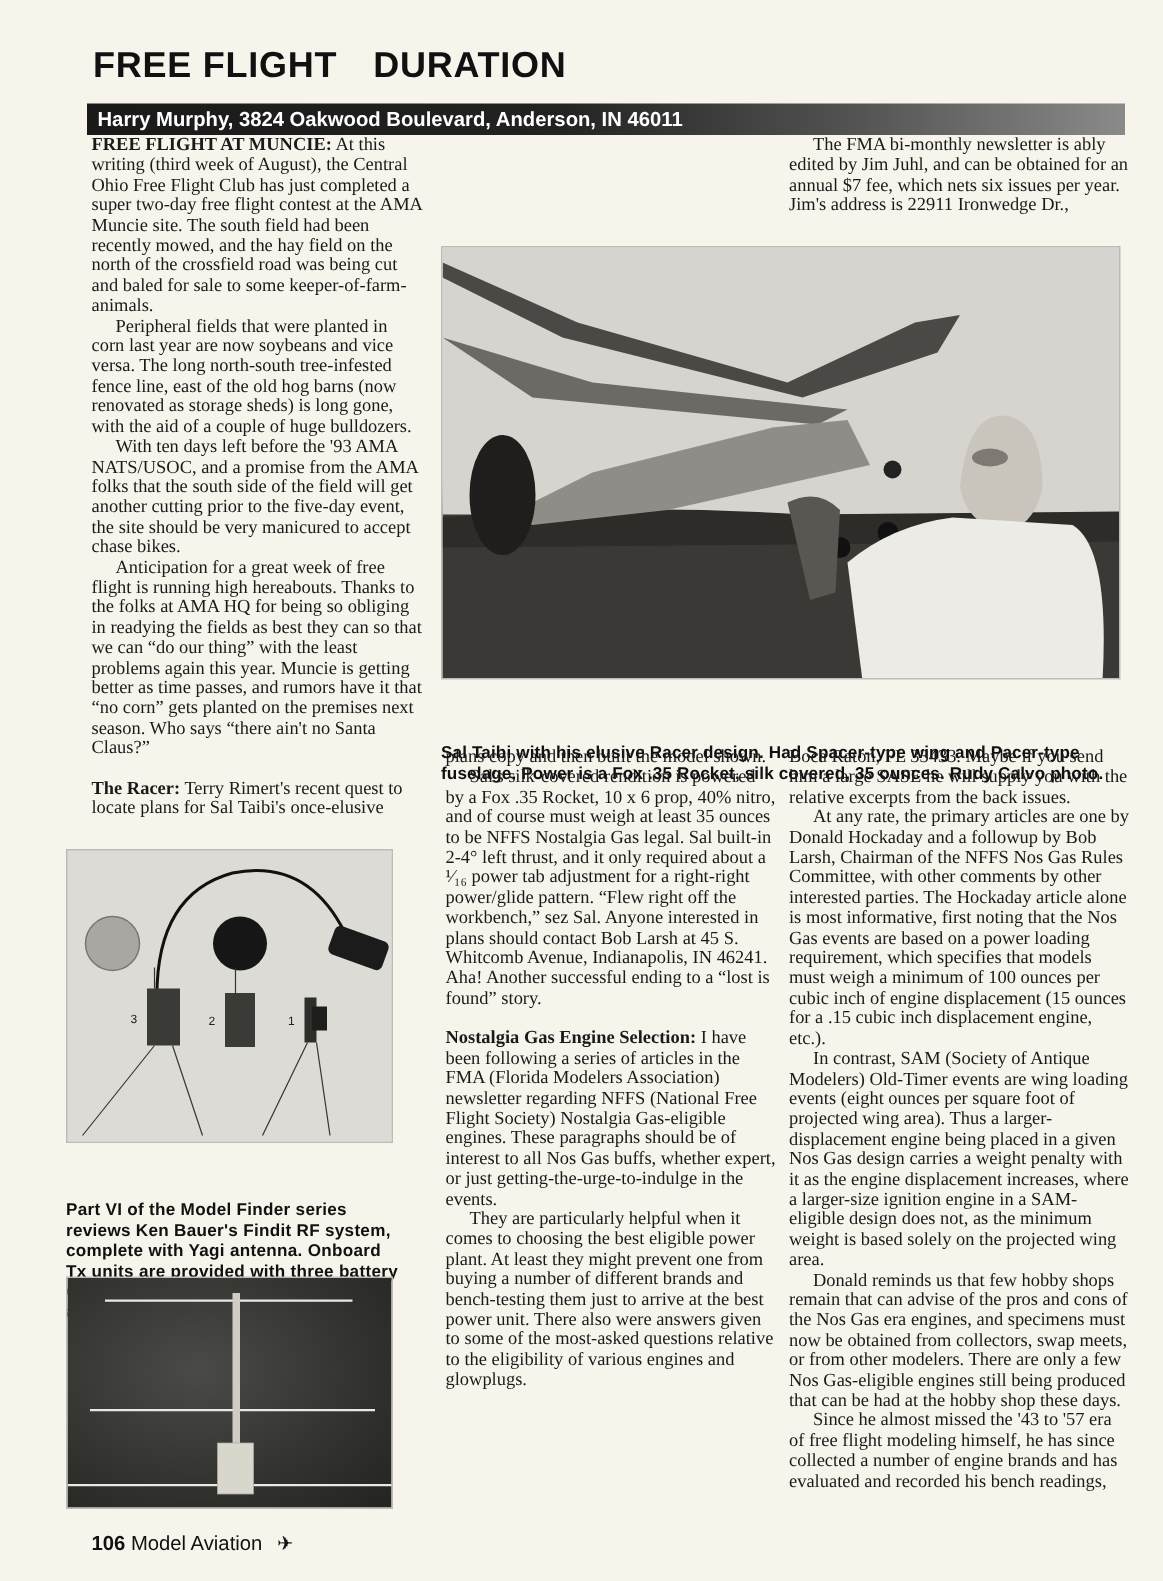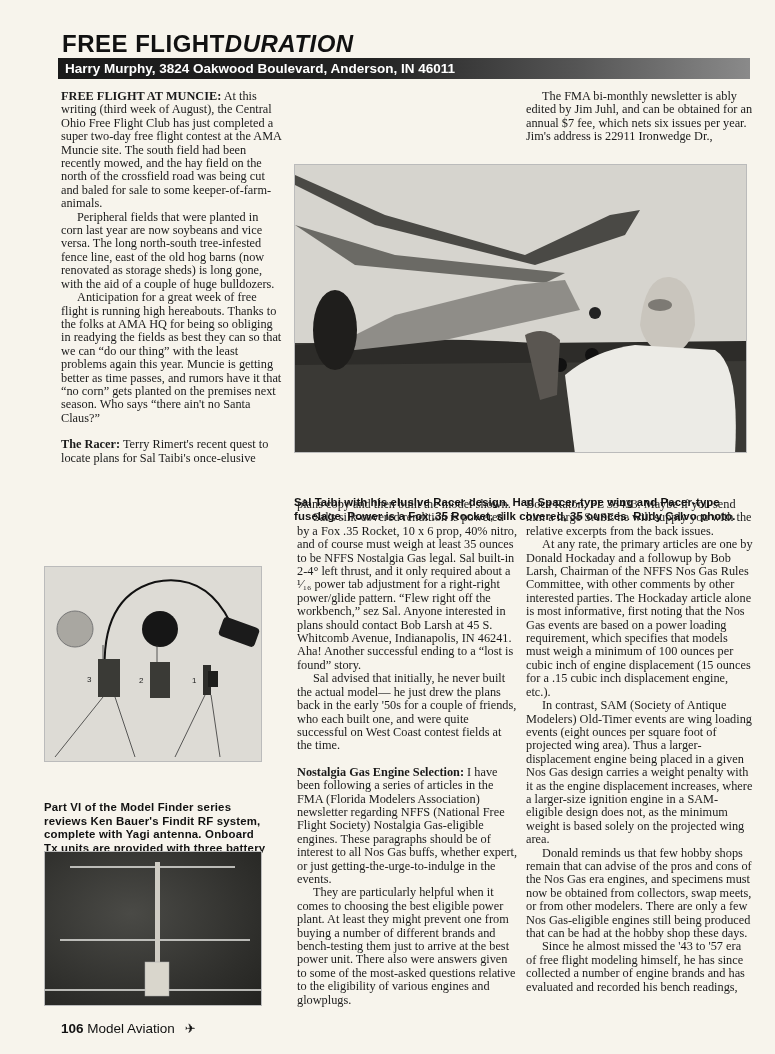--- a/index.html
+++ b/index.html
@@ -10,23 +10,23 @@
     color: #1a1a1a;
     position: relative;
   }
   .page { position: absolute; left: 0; top: 0; width: 775px; height: 1054px; }
   .title {
     position: absolute; left: 62px; top: 30px;
     font-family: "Liberation Sans", sans-serif; font-weight: 900;
     font-size: 24px; letter-spacing: 0.5px; color: #111;
     white-space: nowrap;
   }
-  .title .dur { font-style: italic; margin-left: 0; }
+  .title .dur { margin-left: 24px; }
   .byline {
-    position: absolute; left: 58px; top: 58px; width: 692px; height: 21px;
+    position: absolute; left: 58px; top: 69px; width: 692px; height: 21px;
     background: linear-gradient(to right, #1a1a1a 0%, #222 45%, #555 75%, #8a8a8a 100%);
     color: #fff; font-family: "Liberation Sans", sans-serif; font-weight: bold;
     font-size: 13.5px; line-height: 21px; padding-left: 7px; white-space: nowrap;
   }
   .col {
     position: absolute; font-size: 12.3px; line-height: 13.4px; text-align: left;
   }
   .col p { margin: 0; }
   .col p.ind { text-indent: 16px; font-family: Liberation Serif, serif; }
   .col p.gap { margin-top: 13px; }
@@ -65,20 +65,21 @@
 <div class="page">
 
   <div class="title">
     <span>FREE FLIGHT</span><span class="dur">DURATION</span>
   </div>
   <div class="byline">Harry Murphy, 3824 Oakwood Boulevard, Anderson, IN  46011</div>
 
   <div class="col col1">
     <p><b>FREE FLIGHT AT MUNCIE:</b><span> At this writing (third week of August), the Central Ohio Free Flight Club has just completed a super two-day free flight contest at the AMA Muncie site. The south field had been recently mowed, and the hay field on the north of the crossfield road was being cut and baled for sale to some keeper-of-farm-animals.</span></p>
     <p class="ind">Peripheral fields that were planted in corn last year are now soybeans and vice versa. The long north-south tree-infested fence line, east of the old hog barns (now renovated as storage sheds) is long gone, with the aid of a couple of huge bulldozers.</p>
+    <p class="ind">With ten days left before the '93 AMA NATS/USOC, and a promise from the AMA folks that the south side of the field will get another cutting prior to the five-day event, the site should be very manicured to accept chase bikes.</p>
     <p class="ind">Anticipation for a great week of free flight is running high hereabouts. Thanks to the folks at AMA HQ for being so obliging in readying the fields as best they can so that we can “do our thing” with the least problems again this year. Muncie is getting better as time passes, and rumors have it that “no corn” gets planted on the premises next season. Who says “there ain't no Santa Claus?”</p>
     <p class="gap"><b>The Racer:</b><span> Terry Rimert's recent quest to locate plans for Sal Taibi's once-elusive</span></p>
   </div>
 
 
   <div class="col col3a">
     <p class="ind">The FMA bi-monthly newsletter is ably edited by Jim Juhl, and can be obtained for an annual $7 fee, which nets six issues per year. Jim's address is 22911 Ironwedge Dr.,</p>
   </div>
 
   <div class="photo main-photo">
@@ -131,21 +132,20 @@
       <line x1="15" y1="88" x2="205" y2="88" stroke="#e8e8e4" stroke-width="1.5"></line>
       <line x1="0" y1="138" x2="218" y2="138" stroke="#e8e8e4" stroke-width="1.5"></line>
       <rect x="110" y="10" width="5" height="105" fill="#cfccc4"></rect>
       <rect x="100" y="110" width="24" height="34" fill="#d9d6cc" stroke="#aaa" stroke-width="0.5"></rect>
     </svg>
   </div>
 
   <div class="col col2b">
     <p>plans copy and then built the model shown.</p>
     <p class="ind">Sal's silk-covered rendition is powered by a Fox .35 Rocket, 10 x 6 prop, 40% nitro, and of course must weigh at least 35 ounces to be NFFS Nostalgia Gas legal. Sal built-in 2-4° left thrust, and it only required about a ¹⁄₁₆ power tab adjustment for a right-right power/glide pattern. “Flew right off the workbench,” sez Sal. Anyone interested in plans should contact Bob Larsh at 45 S. Whitcomb Avenue, Indianapolis, IN 46241. Aha! Another successful ending to a “lost is found” story.</p>
-    <p class="ind">Sal advised that initially, he never built the actual model— he just drew the plans back in the early '50s for a couple of friends, who each built one, and were quite successful on West Coast contest fields at the time.</p>
     <p class="gap"><b>Nostalgia Gas Engine Selection:</b><span> I have been following a series of articles in the FMA (Florida Modelers Association) newsletter regarding NFFS (National Free Flight Society) Nostalgia Gas-eligible engines. These paragraphs should be of interest to all Nos Gas buffs, whether expert, or just getting-the-urge-to-indulge in the events.</span></p>
     <p class="ind">They are particularly helpful when it comes to choosing the best eligible power plant. At least they might prevent one from buying a number of different brands and bench-testing them just to arrive at the best power unit. There also were answers given to some of the most-asked questions relative to the eligibility of various engines and glowplugs.</p>
   </div>
 
   <div class="col col3b">
     <p>Boca Raton, FL 33433. Maybe if you send him a large SASE he will supply you with the relative excerpts from the back issues.</p>
     <p class="ind">At any rate, the primary articles are one by Donald Hockaday and a followup by Bob Larsh, Chairman of the NFFS Nos Gas Rules Committee, with other comments by other interested parties. The Hockaday article alone is most informative, first noting that the Nos Gas events are based on a power loading requirement, which specifies that models must weigh a minimum of 100 ounces per cubic inch of engine displacement (15 ounces for a .15 cubic inch displacement engine, etc.).</p>
     <p class="ind">In contrast, SAM (Society of Antique Modelers) Old-Timer events are wing loading events (eight ounces per square foot of projected wing area). Thus a larger-displacement engine being placed in a given Nos Gas design carries a weight penalty with it as the engine displacement increases, where a larger-size ignition engine in a SAM-eligible design does not, as the minimum weight is based solely on the projected wing area.</p>
     <p class="ind">Donald reminds us that few hobby shops remain that can advise of the pros and cons of the Nos Gas era engines, and specimens must now be obtained from collectors, swap meets, or from other modelers. There are only a few Nos Gas-eligible engines still being produced that can be had at the hobby shop these days.</p>
     <p class="ind">Since he almost missed the '43 to '57 era of free flight modeling himself, he has since collected a number of engine brands and has evaluated and recorded his bench readings,</p>

